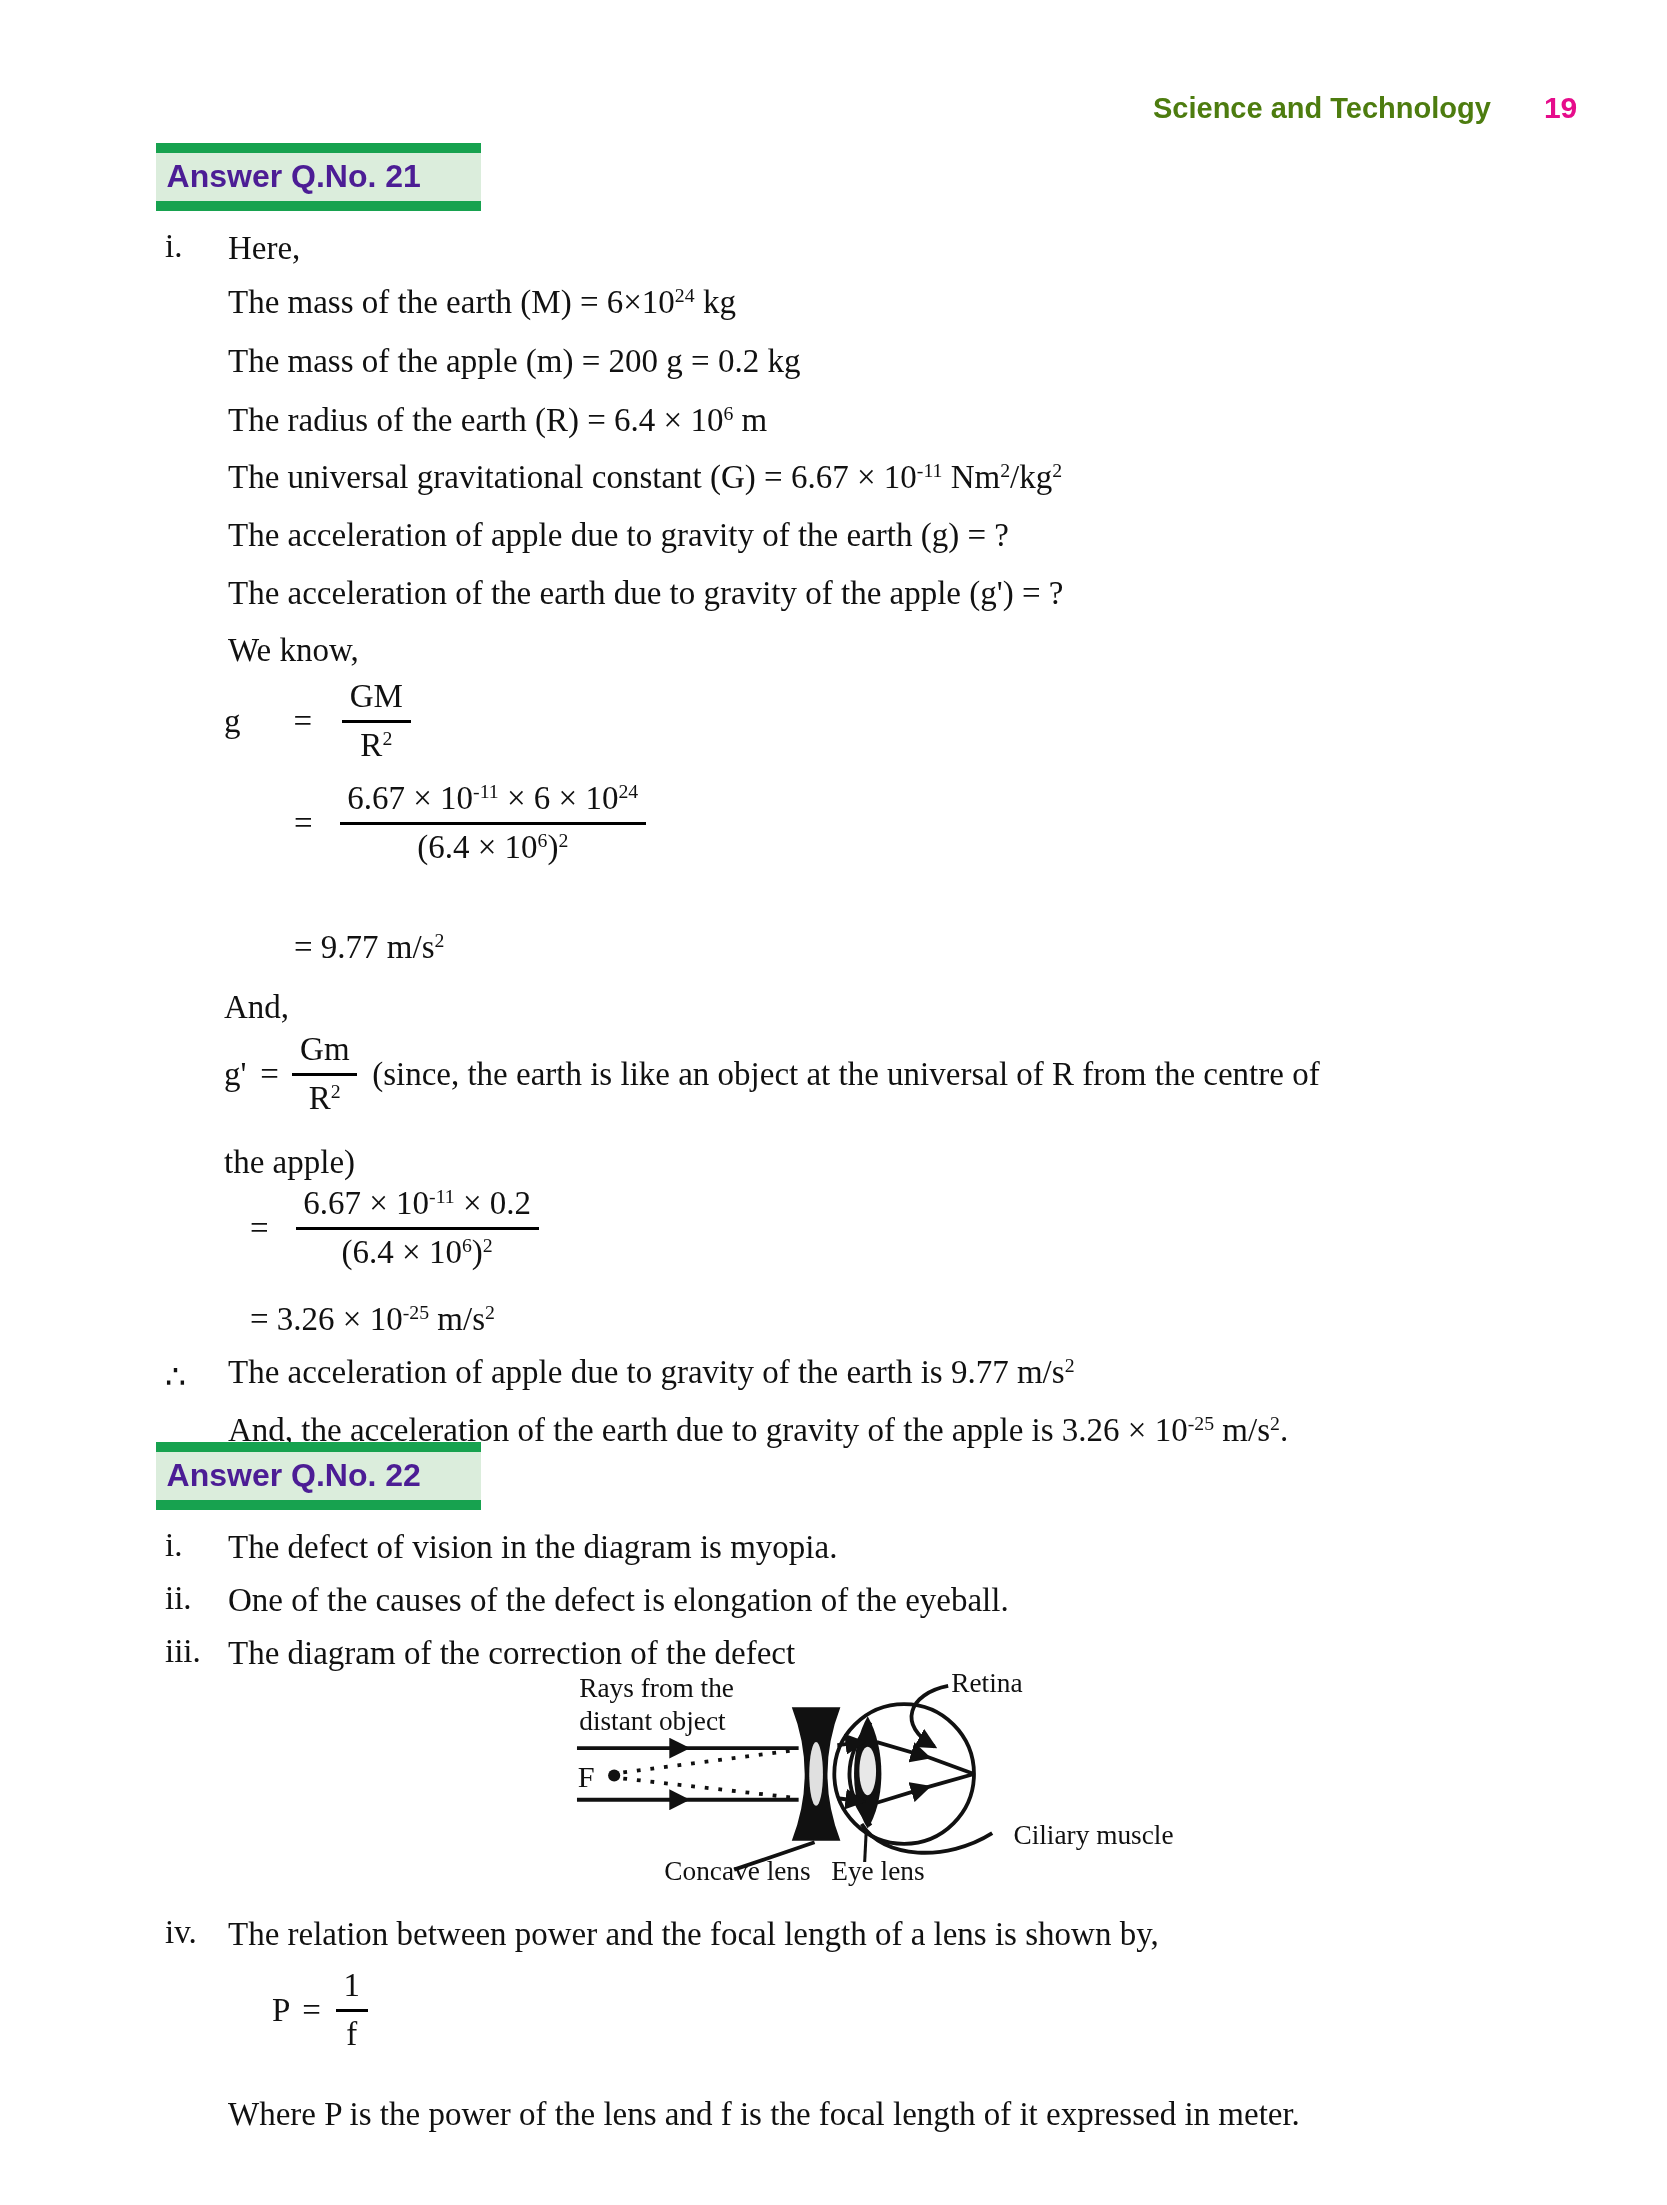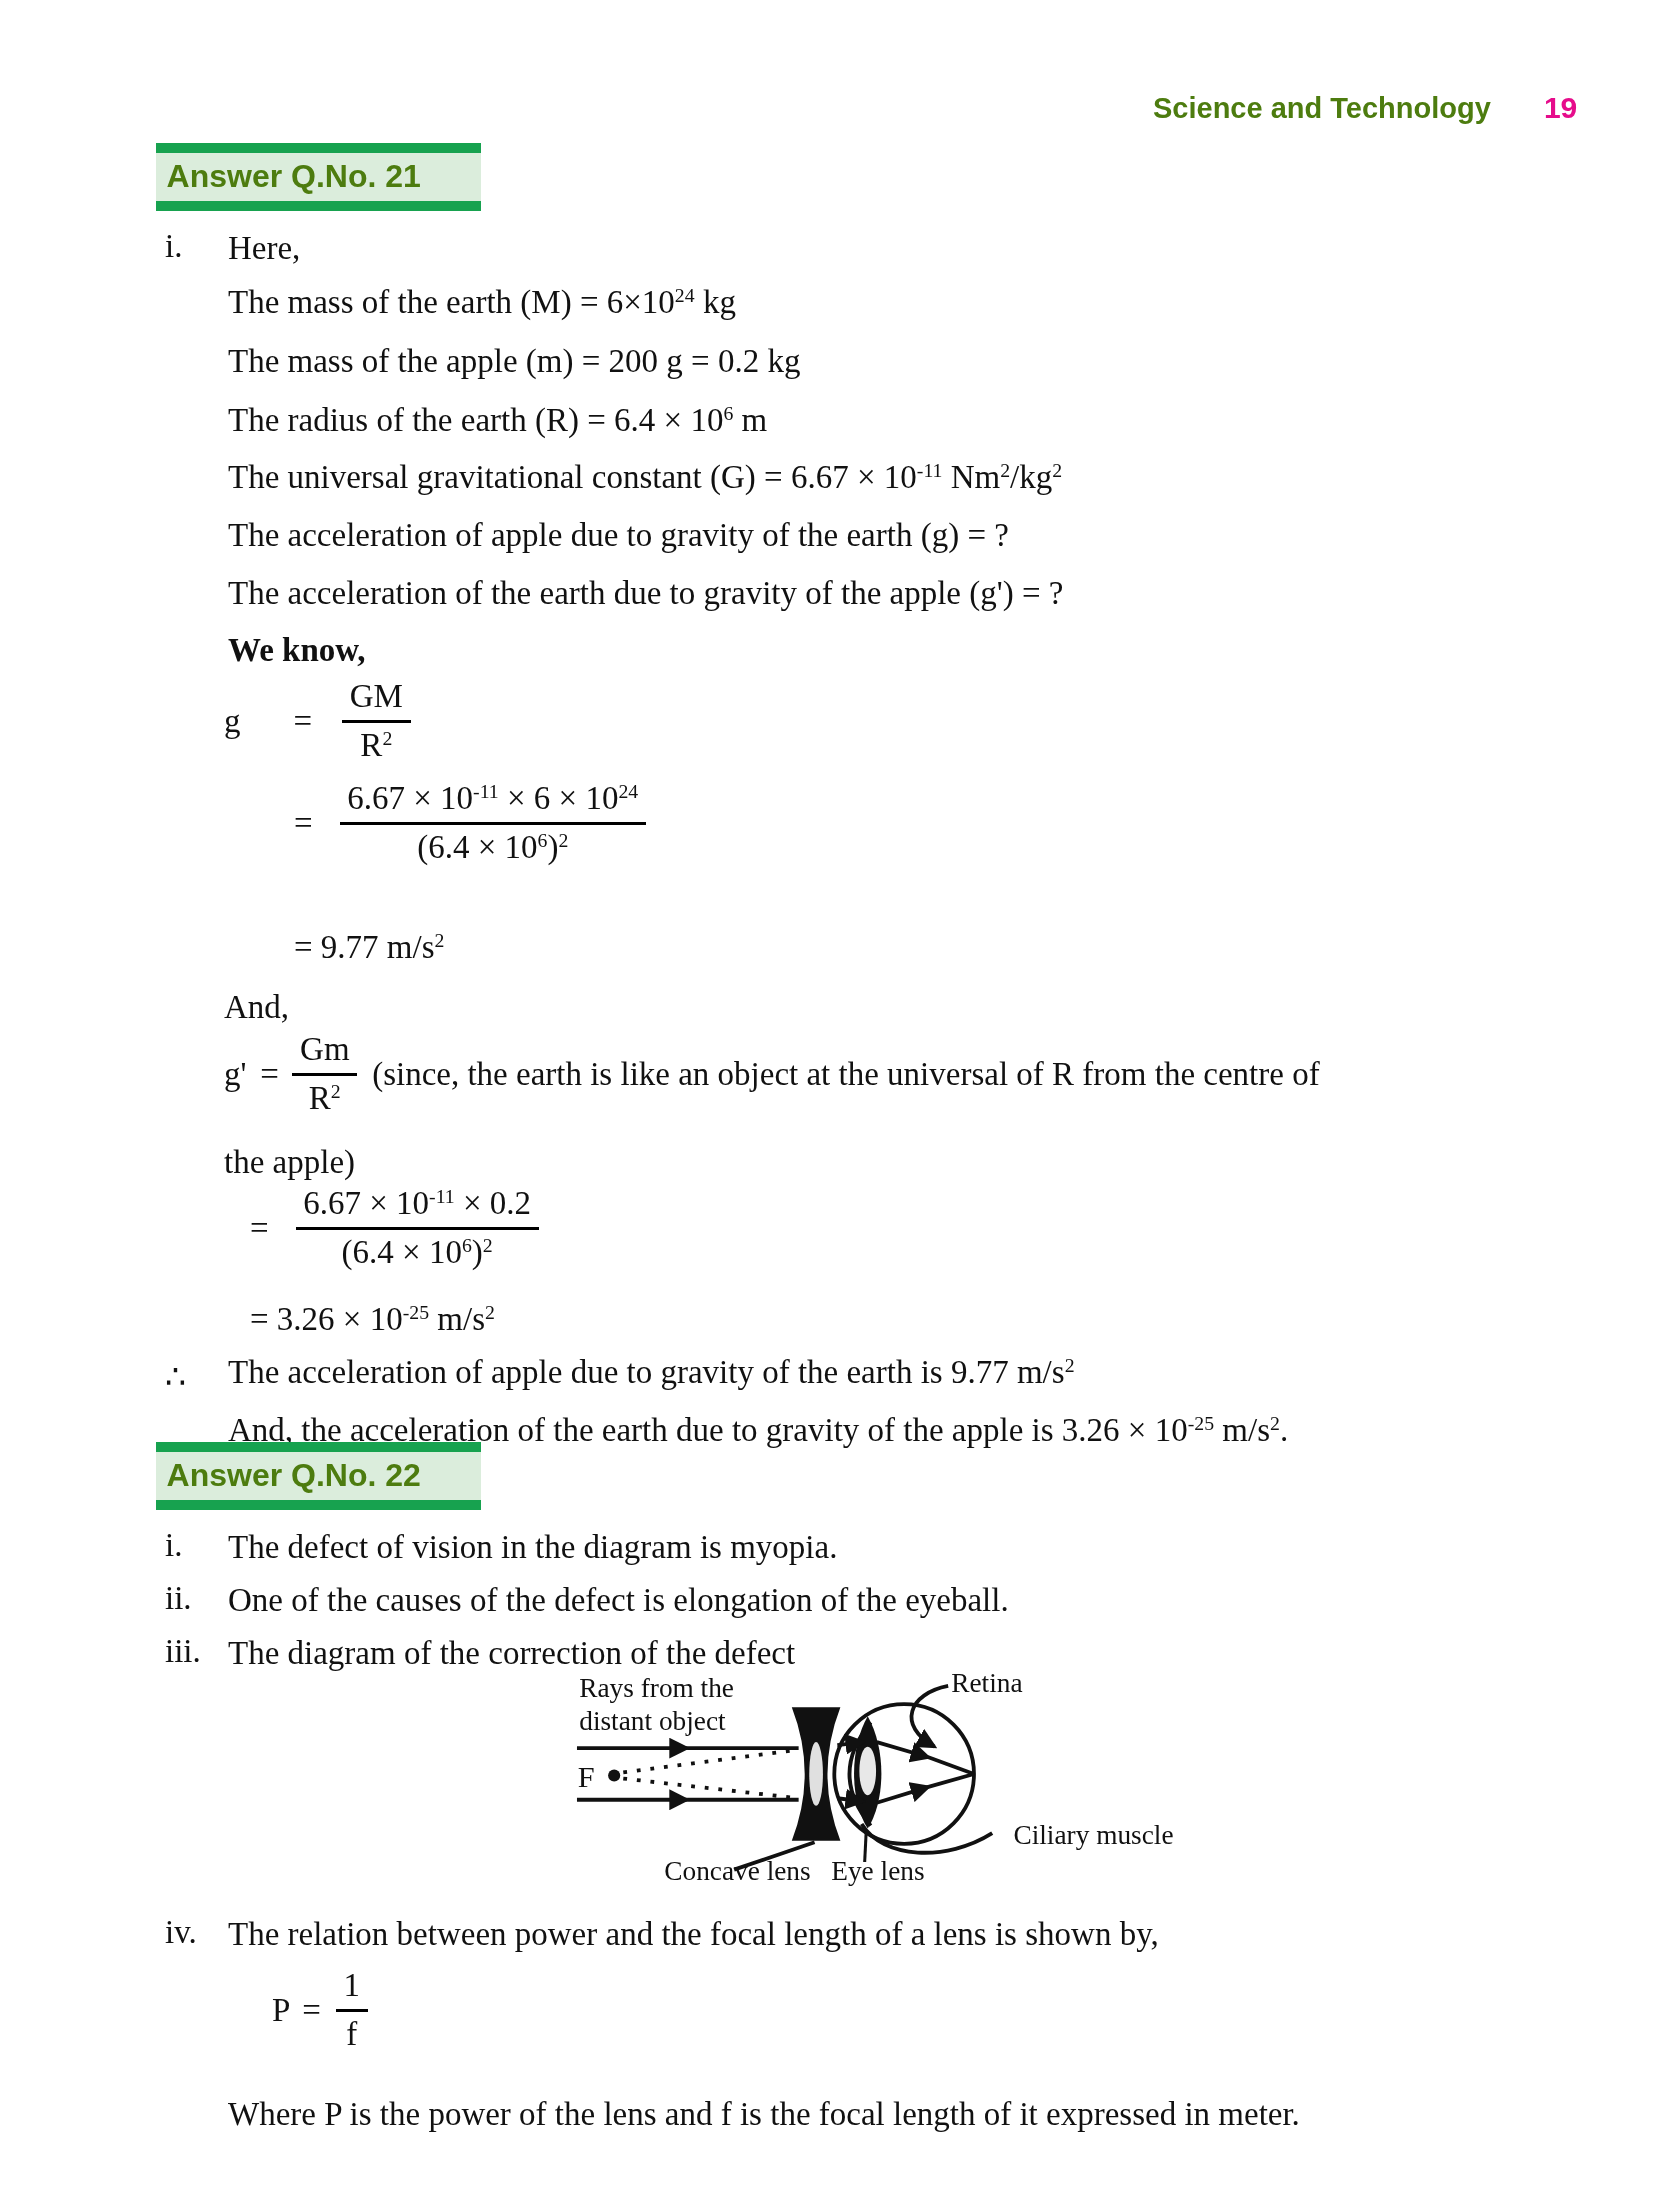--- a/index.html
+++ b/index.html
@@ -22,21 +22,21 @@
   .ph-title{font-size:29px;color:#4d7c0f;}
   .ph-num{font-size:30px;color:#E60C8B;}
   
   .hbox{
     position:absolute;left:156px;width:325px;box-sizing:border-box;
     background:#DBEDDC;
     border-top:10px solid #17A24F;
     border-bottom:10px solid #17A24F;
     padding:4.6px 0 6px 10.6px;
     font-family:"Liberation Sans", sans-serif;
-    font-weight:bold;font-size:32px;color:#4d7c0f;
+    font-weight:bold;font-size:32px;color:#4c1d95;
   }
   
   .eqrow{position:absolute;display:flex;align-items:center;font-size:33px;white-space:nowrap;}
   .frac{display:inline-flex;flex-direction:column;align-items:center;text-align:center;}
   .frac .num{display:block;padding:0 7.6px 4.6px 7.6px;border-bottom:3px solid #000;}
   .frac .den{display:block;padding:4.6px 7.6px 0 7.6px;}
   .eq-sign{display:inline-block;}
   svg text{font-family:"Liberation Serif", serif;fill:#111;}
 </style>
 </head>
@@ -53,21 +53,21 @@
 
   <div class="abs marker" style="left:165px;top:228px;">i.</div>
   <div class="abs body-text" style="left:228px;top:228px;">Here,</div>
 
   <div class="abs body-text" style="left:228px;top:282px;"><span>The mass of the earth (M) = 6×10</span><span class="sup">24</span><span> kg</span></div>
   <div class="abs body-text" style="left:228px;top:341px;"><span>The mass of the apple (m) = 200 g = 0.2 kg</span></div>
   <div class="abs body-text" style="left:228px;top:400px;"><span>The radius of the earth (R) = 6.4 × 10</span><span class="sup">6</span><span> m</span></div>
   <div class="abs body-text" style="left:228px;top:457px;"><span>The universal gravitational constant (G) = 6.67 × 10</span><span class="sup">-11</span><span> Nm</span><span class="sup">2</span><span>/kg</span><span class="sup">2</span></div>
   <div class="abs body-text" style="left:228px;top:515px;"><span>The acceleration of apple due to gravity of the earth (g) = ?</span></div>
   <div class="abs body-text" style="left:228px;top:573px;"><span>The acceleration of the earth due to gravity of the apple (g') = ?</span></div>
-  <div class="abs body-text" style="left:228px;top:630px;font-weight:bold;">We know,</div>
+  <div class="abs body-text" style="left:228px;top:630px;">We know,</div>
 
   <div class="eqrow" style="left:224px;top:678px;">
     <span>g</span>
     <span class="eq-sign" style="margin-left:53px;">=</span>
     <span class="frac" style="margin-left:30px;">
       <span class="num"><span>GM</span></span>
       <span class="den"><span>R</span><span class="sup">2</span></span>
     </span>
   </div>
 

